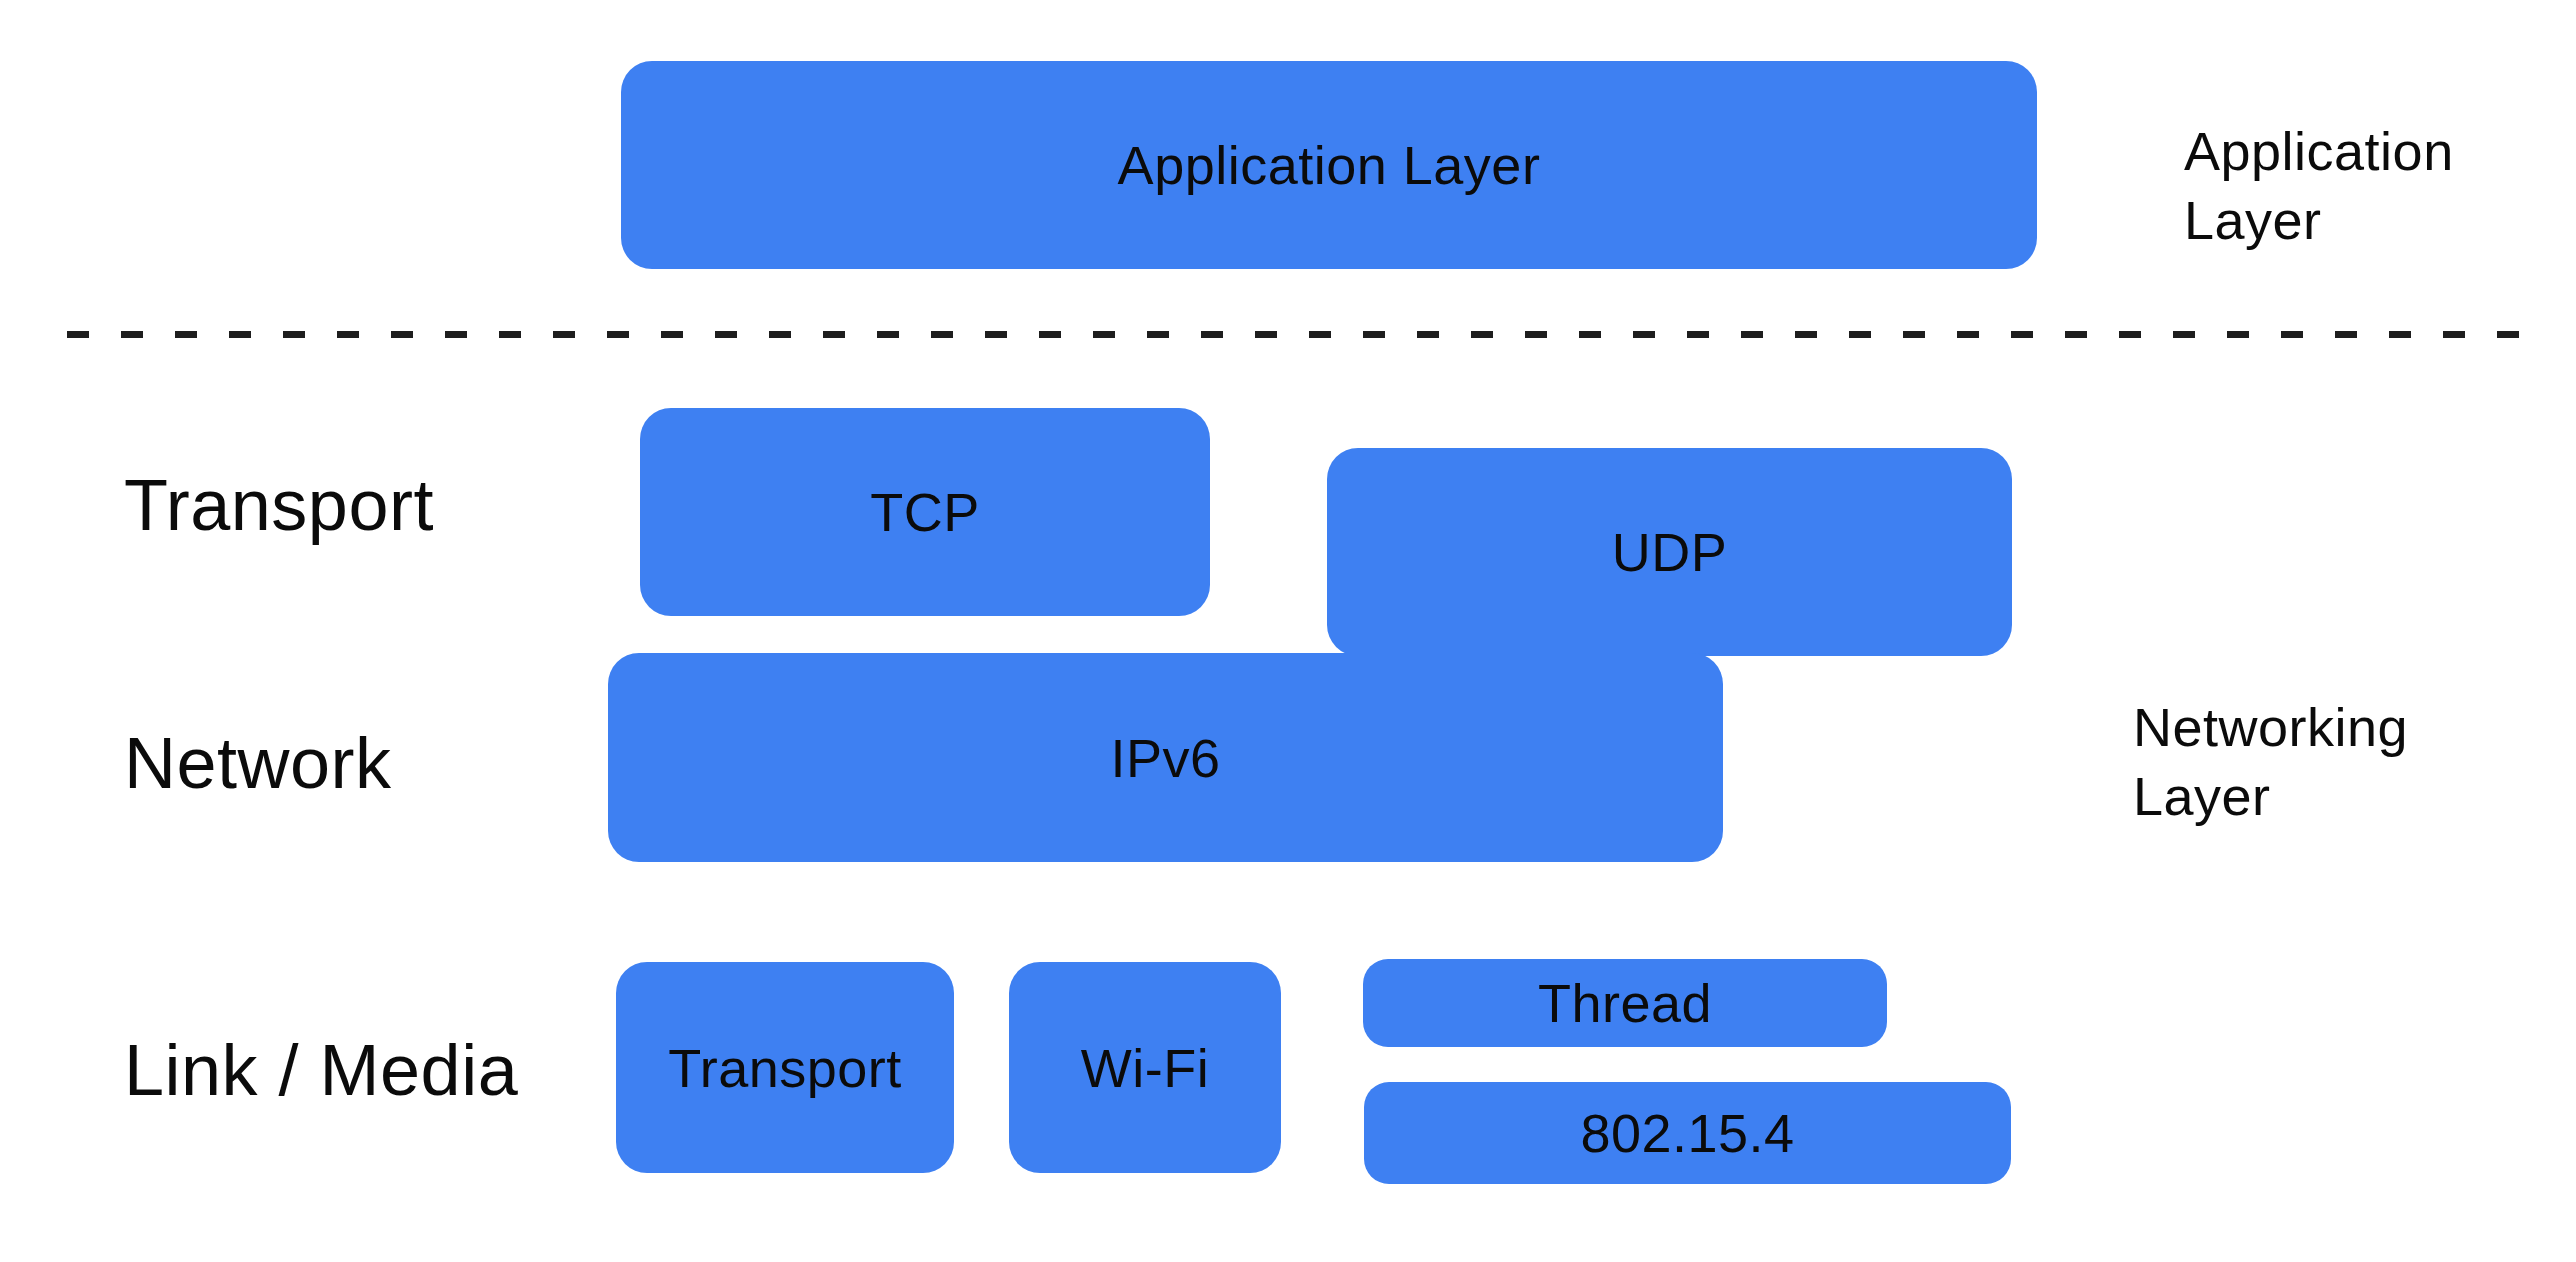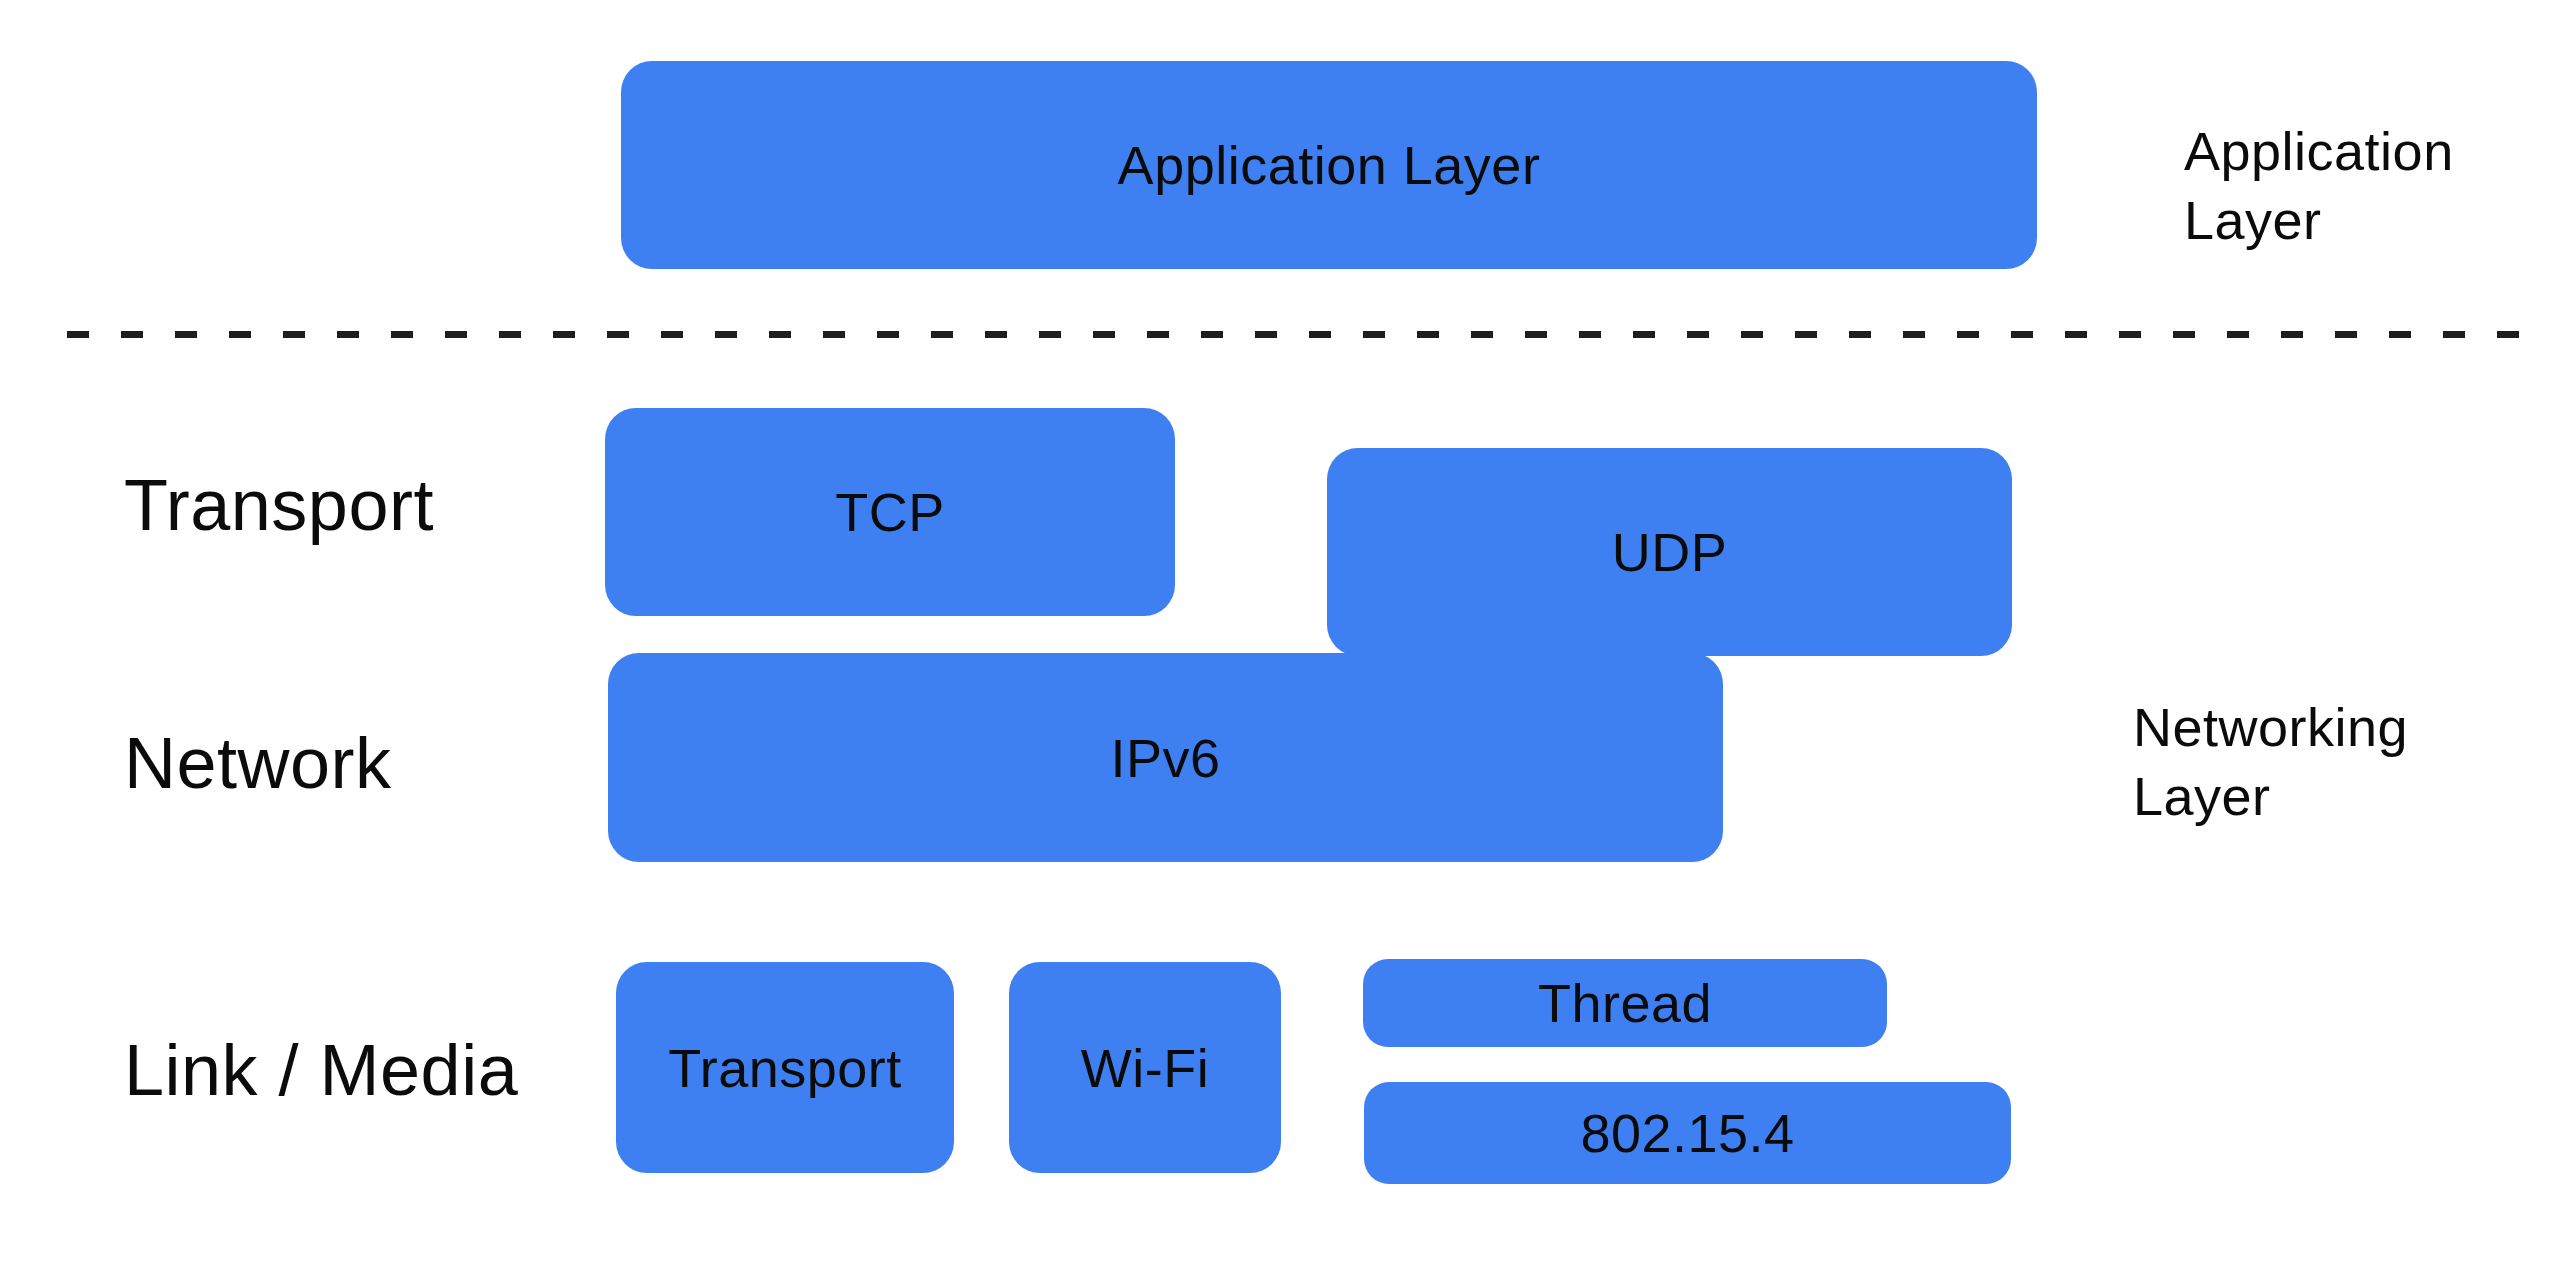--- a/index.html
+++ b/index.html
@@ -51,21 +51,21 @@
     width: 2463px; height: 7.2px;
     background: repeating-linear-gradient(
       to right,
       var(--divider) 0 21.6px,
       transparent 21.6px 54px
     );
   }
   #box-application { left: 621px; top: 61px;  width: 1416px; height: 208px; }
   #side-application { left: 2184px; top: 117px;  width: 361px; }
   #label-transport { left: 124px;  top: 469px;  }
-  #box-tcp         { left: 605px; top: 408px;  width: 570px; height: 208px; }
+  #box-tcp         { left: 640px; top: 408px;  width: 570px; height: 208px; }
   #box-udp         { left: 1327px; top: 408px;  width: 685px; height: 208px; margin-top: 40px; }
   #label-network   { left: 124px;  top: 727px; }
   #box-ipv6        { left: 608px; top: 653px; width: 1115px; height: 209px; }
   #side-networking { left: 2133px; top: 693px; width: 361px; }
   #label-link      { left: 124px;  top: 1034px; }
   #box-ethernet    { left: 616px; top: 962px; width: 338px;  height: 211px; }
   #box-wifi        { left: 1009px; top: 962px; width: 272px;  height: 211px; }
   #box-thread      { left: 1363px; top: 959px; width: 524px; height: 88px; }
   #box-ieee        { left: 1364px; top: 1082px; width: 647px; height: 102px; }
 </style>

